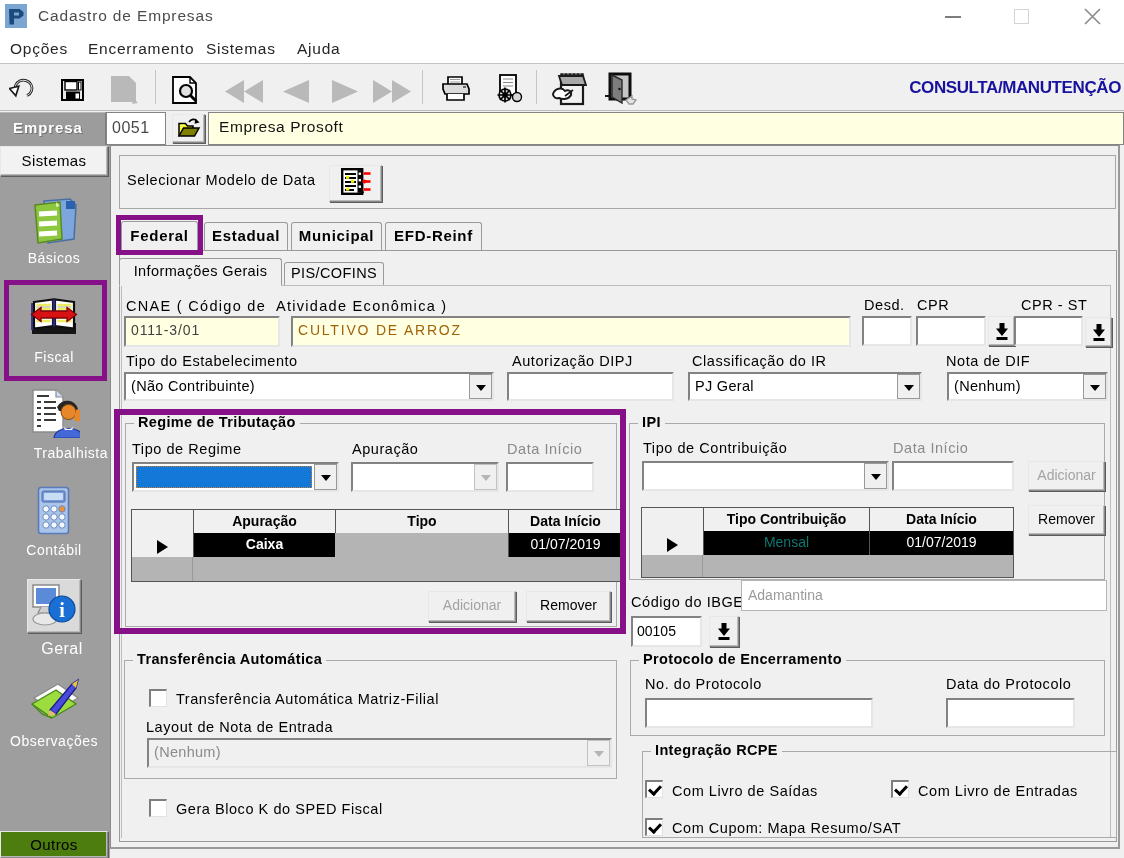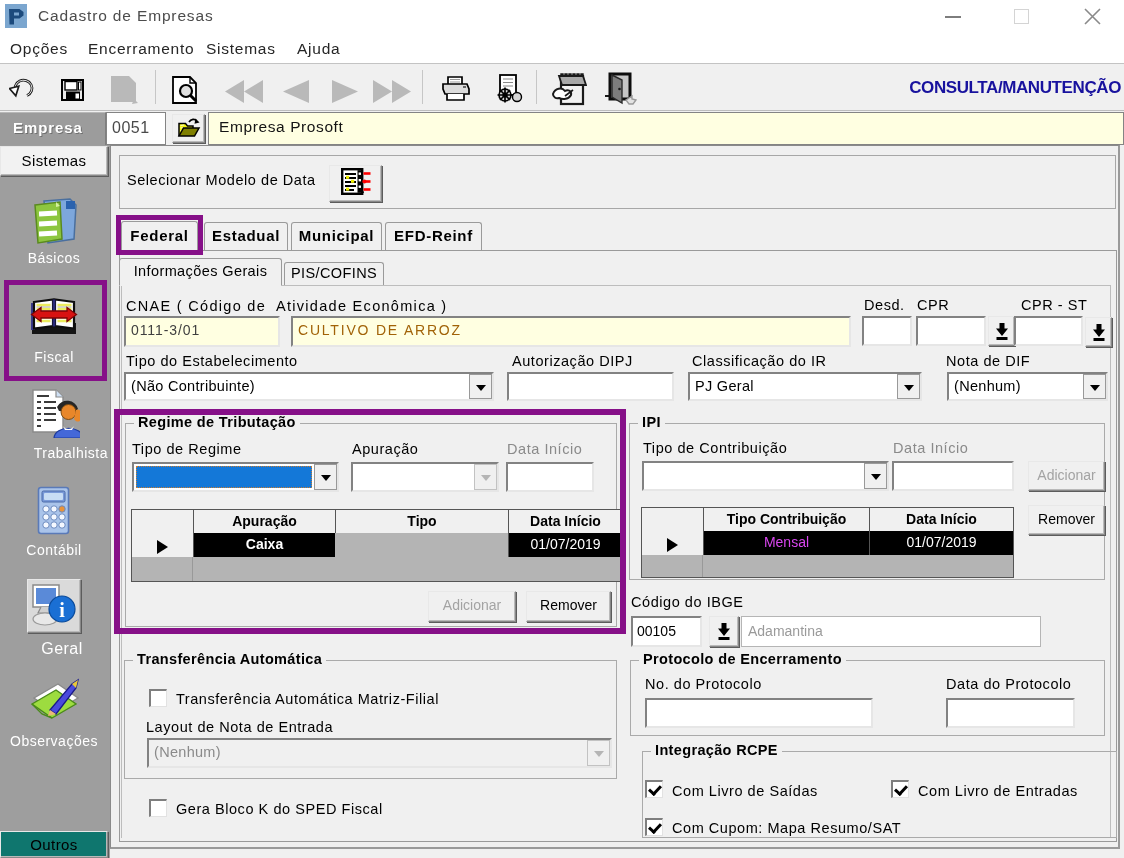--- a/index.html
+++ b/index.html
@@ -222,21 +222,21 @@
       <path d="M22 36 l6 4 l-8 2 z" fill="#e8b87a"></path>
     </svg>
   </div>
 <div class="abs white" style="left:0;top:250px;width:108px;text-align:center;font-size:14px;letter-spacing:0.5px;">Básicos</div>
 <div class="purple" style="left:4px;top:280px;width:103px;height:101px;"></div>
 <div class="abs white" style="left:0;top:349px;width:108px;text-align:center;font-size:14px;letter-spacing:0.5px;">Fiscal</div>
 <div class="abs white" style="left:0;top:445px;width:108px;text-align:right;font-size:14px;letter-spacing:0.5px;">Trabalhista</div>
 <div class="abs white" style="left:0;top:542px;width:108px;text-align:center;font-size:14px;letter-spacing:0.5px;">Contábil</div>
 <div class="abs white" style="left:0;top:640px;width:108px;text-align:center;font-size:16px;letter-spacing:0.5px;margin-left:8px;">Geral</div>
 <div class="abs white" style="left:0;top:733px;width:108px;text-align:center;font-size:14px;letter-spacing:0.5px;">Observações</div>
-<div class="btn3d" style="left:0;top:831px;width:108px;height:27px;background:#0f766e;"><span style="position:relative;top:4px;font-size:15px;letter-spacing:0.4px;">Outros</span></div>
+<div class="btn3d" style="left:0;top:831px;width:108px;height:27px;background:#4d7c0f;"><span style="position:relative;top:4px;font-size:15px;letter-spacing:0.4px;">Outros</span></div>
 
 <div class="abs" style="left:110px;top:145px;width:1010px;height:704px;background:#f0f0f0;border:1px solid #8a8a8a;border-right:2px solid #9a9a9a;border-bottom:2px solid #9a9a9a;"></div>
 
 <div class="abs" style="left:119px;top:155px;width:997px;height:54px;border:1px solid #a7a7a7;"></div>
 <div class="lbl" style="left:127px;top:172px;">Selecionar Modelo de Data</div>
 <div class="btn3d" style="left:329px;top:165px;width:53px;height:37px;"></div>
 <svg style="left:341px;top:168px;" width="30" height="28" viewBox="0 0 30 28">
   <rect x="1.2" y="1.2" width="20" height="24.6" fill="#fff" stroke="#000" stroke-width="2.4"></rect>
   <path d="M4 6 h11 M4 10 h11 M4 14 h11 M4 18 h11 M4 22 h9" stroke="#000" stroke-width="1.9"></path>
   <rect x="5" y="7.8" width="3.2" height="3" fill="#f0f000"></rect>
@@ -355,40 +355,40 @@
 <div class="btn3d" style="left:1028px;top:461px;width:77px;height:30px;color:#a3a3a3;"><span style="position:relative;top:5px;">Adicionar</span></div>
 <div id="grid2">
     <div class="abs" style="left:641px;top:507px;border:1px solid #555;background:#b4b4b4;">
       <div style="position:relative;height:23px;width:371px;border-bottom:1px solid #444;">
         <div style="position:absolute;left:0px;top:0;width:61px;height:23px;background:#f0f0f0;font-weight:bold;font-size:14px;text-align:center;line-height:22px;"></div>
         <div style="position:absolute;left:61px;top:0;width:166px;height:23px;background:#f0f0f0;border-left:1px solid #555;font-weight:bold;font-size:14px;text-align:center;line-height:22px;">Tipo Contribuição</div>
         <div style="position:absolute;left:227px;top:0;width:144px;height:23px;background:#f0f0f0;border-left:1px solid #555;font-weight:bold;font-size:14px;text-align:center;line-height:22px;">Data Início</div>
       </div>
       <div style="position:relative;height:24px;width:371px;">
         <div style="position:absolute;left:0px;top:0;width:61px;height:24px;background:#f0f0f0;color:#000;font-size:14px;text-align:center;line-height:23px;"><span style="display:inline-block;width:0;height:0;border-top:7px solid transparent;border-bottom:7px solid transparent;border-left:11px solid #000;vertical-align:middle;margin-top:4px;"></span></div>
-        <div style="position:absolute;left:61px;top:0;width:166px;height:24px;background:#000;color:#d946ef;border-left:1px solid #555;font-size:14px;text-align:center;line-height:23px;">Mensal</div>
+        <div style="position:absolute;left:61px;top:0;width:166px;height:24px;background:#000;color:#0f766e;border-left:1px solid #555;font-size:14px;text-align:center;line-height:23px;">Mensal</div>
         <div style="position:absolute;left:227px;top:0;width:144px;height:24px;background:#000;color:#fff;border-left:1px solid #555;font-size:14px;text-align:center;line-height:23px;">01/07/2019</div>
       </div>
       <div style="position:relative;height:22px;width:371px;background:#b4b4b4;">
         <div style="position:absolute;left:0;top:0;width:61px;height:100%;border-right:1px solid #999;"></div>
       </div>
     </div>
   </div>
 <div class="btn3d" style="left:1028px;top:505px;width:77px;height:30px;"><span style="position:relative;top:5px;">Remover</span></div>
 
 <div class="lbl" style="left:631px;top:594px;">Código do IBGE</div>
 <div class="edit" style="left:631px;top:616px;width:71px;height:31px;">
     <span style="position:absolute;left:4px;top:5px;">00105</span>
   </div>
 <div class="btn3d" style="left:709px;top:616px;width:30px;height:31px;"></div>
 <svg style="left:717px;top:623px;" width="14" height="17" viewBox="0 0 14 17">
     <path d="M4.5 0 h5 v5.5 h3.5 L7 13 L1 5.5 h3.5 Z" fill="#000"></path>
     <rect x="1.5" y="14" width="11" height="3" fill="#000"></rect>
   </svg>
-<div class="edit1" style="left:741px;top:616px;width:300px;height:31px;border-color:#b5b5b5;">
+<div class="edit1" style="left:741px;top:580px;width:366px;height:31px;border-color:#b5b5b5;">
     <span style="position:absolute;left:6px;top:6px;color:#9a9a9a;">Adamantina</span>
   </div>
 
 <div class="fieldset" style="left:630px;top:660px;width:475px;height:76px;">
     <span>Protocolo de Encerramento</span>
   </div>
 <div class="lbl" style="left:645px;top:676px;">No. do Protocolo</div>
 <div class="edit" style="left:645px;top:698px;width:228px;height:30px;"></div>
 <div class="lbl" style="left:946px;top:676px;">Data do Protocolo</div>
 <div class="edit" style="left:946px;top:698px;width:129px;height:30px;"></div>

